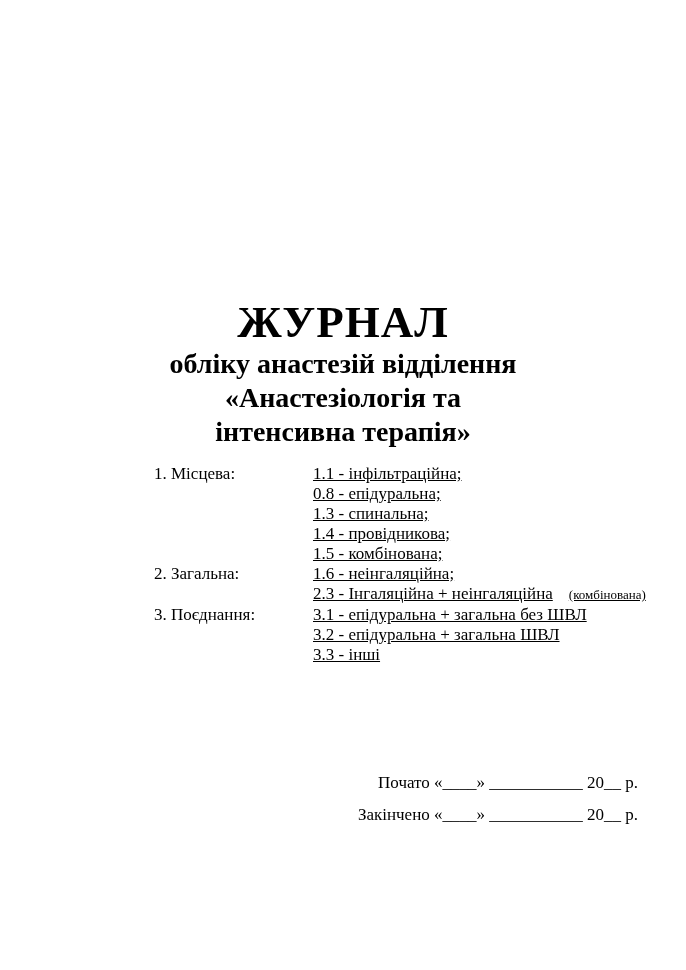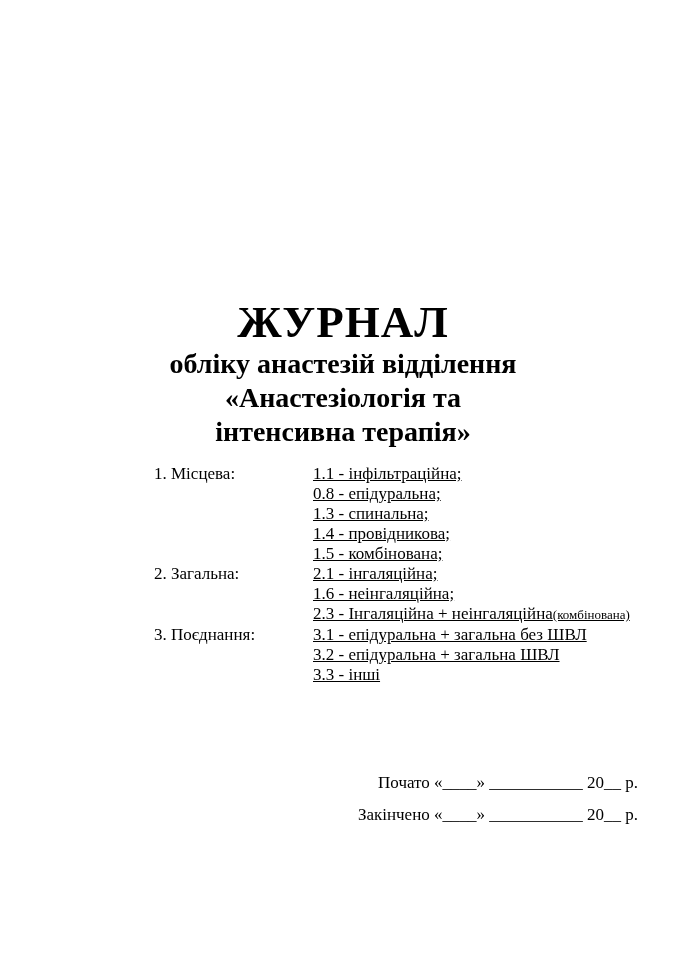--- a/index.html
+++ b/index.html
@@ -43,21 +43,21 @@
   .group-label {
     position: absolute;
     left: 6px;
     top: 0;
     white-space: nowrap;
   }
   .group-items { margin-left: 165px; text-decoration: underline; }
   .item { white-space: nowrap; }
   .item .note {
     font-size: 13px;
-    margin-left: 0;
+    margin-left: 16px;
   }
   .item .note:empty { display: none; }
   .footer-block {
     position: absolute;
     top: 767px;
     right: 48px;
     text-align: right;
     font-size: 17px;
     line-height: 32px;
     white-space: nowrap;
@@ -84,21 +84,20 @@
         <div class="item"><span>0.8 - епідуральна;</span></div>
         <div class="item"><span>1.3 - спинальна;</span></div>
         <div class="item"><span>1.4 - провідникова;</span></div>
         <div class="item"><span>1.5 - комбінована;</span></div>
       </div>
     </div>
 
     <div class="group">
       <div class="group-label">2. Загальна:</div>
       <div class="group-items">
-        <div class="item"><span>2.1 - інгаляційна;</span></div>
         <div class="item"><span>1.6 - неінгаляційна;</span></div>
         <div class="item"><span>2.3 - Інгаляційна + неінгаляційна</span><span class="note">(комбінована)</span></div>
       </div>
     </div>
 
     <div class="group">
       <div class="group-label">3. Поєднання:</div>
       <div class="group-items">
         <div class="item"><span>3.1 - епідуральна + загальна без ШВЛ</span></div>
         <div class="item"><span>3.2 - епідуральна + загальна ШВЛ</span></div>

